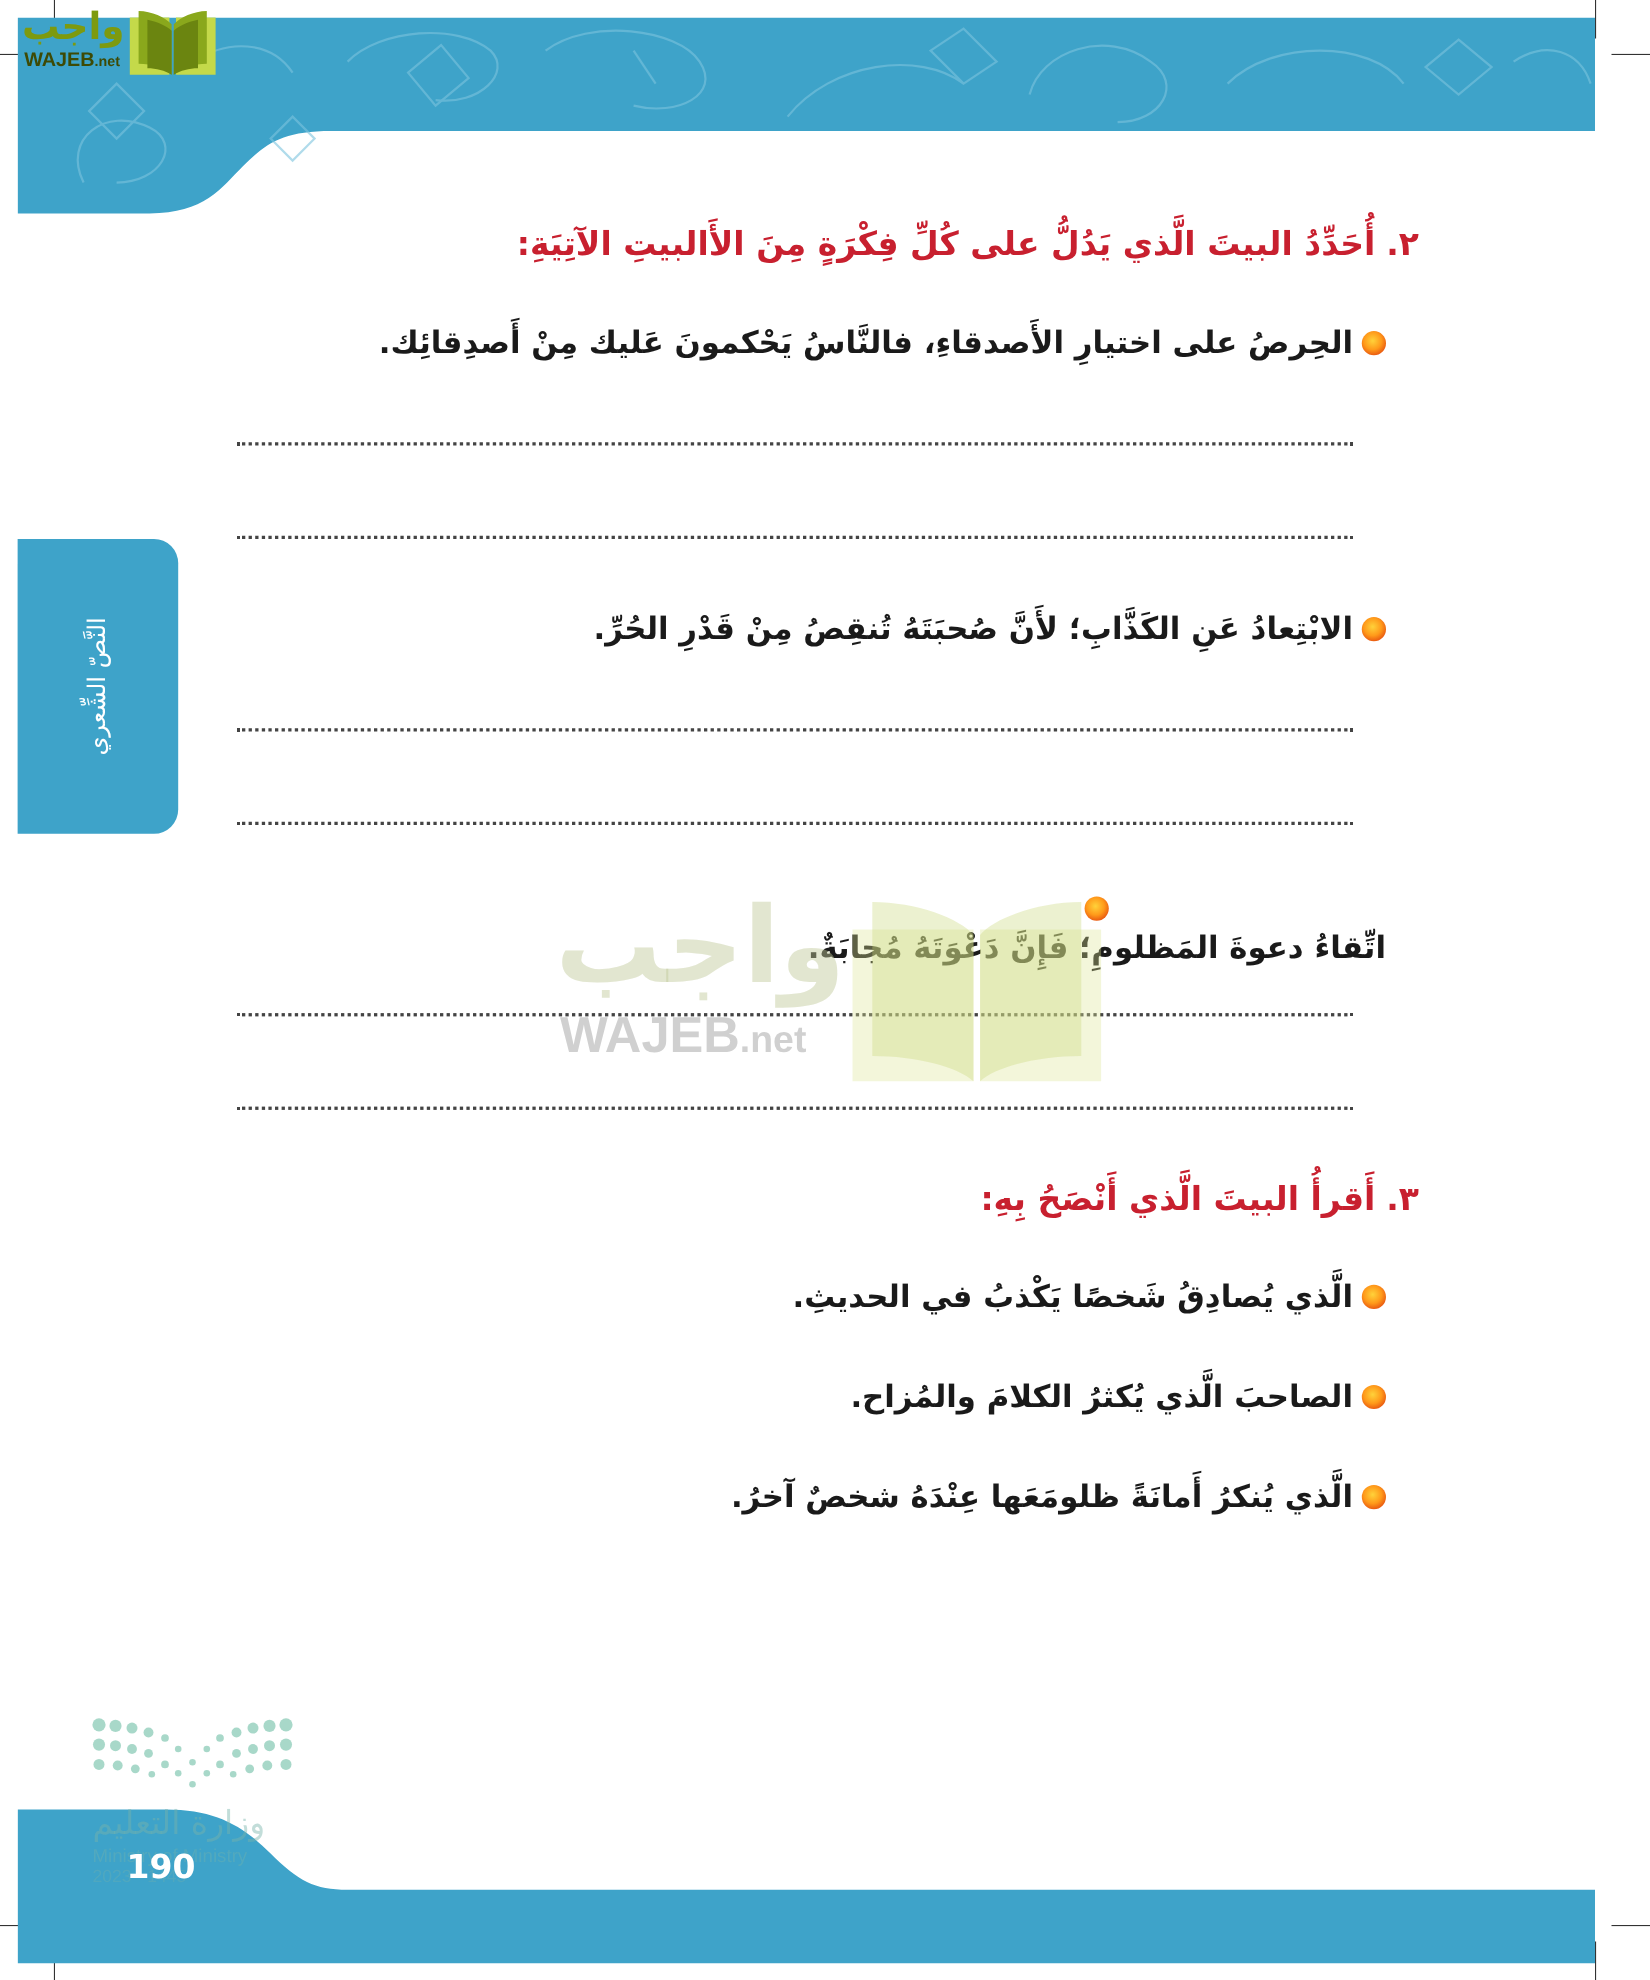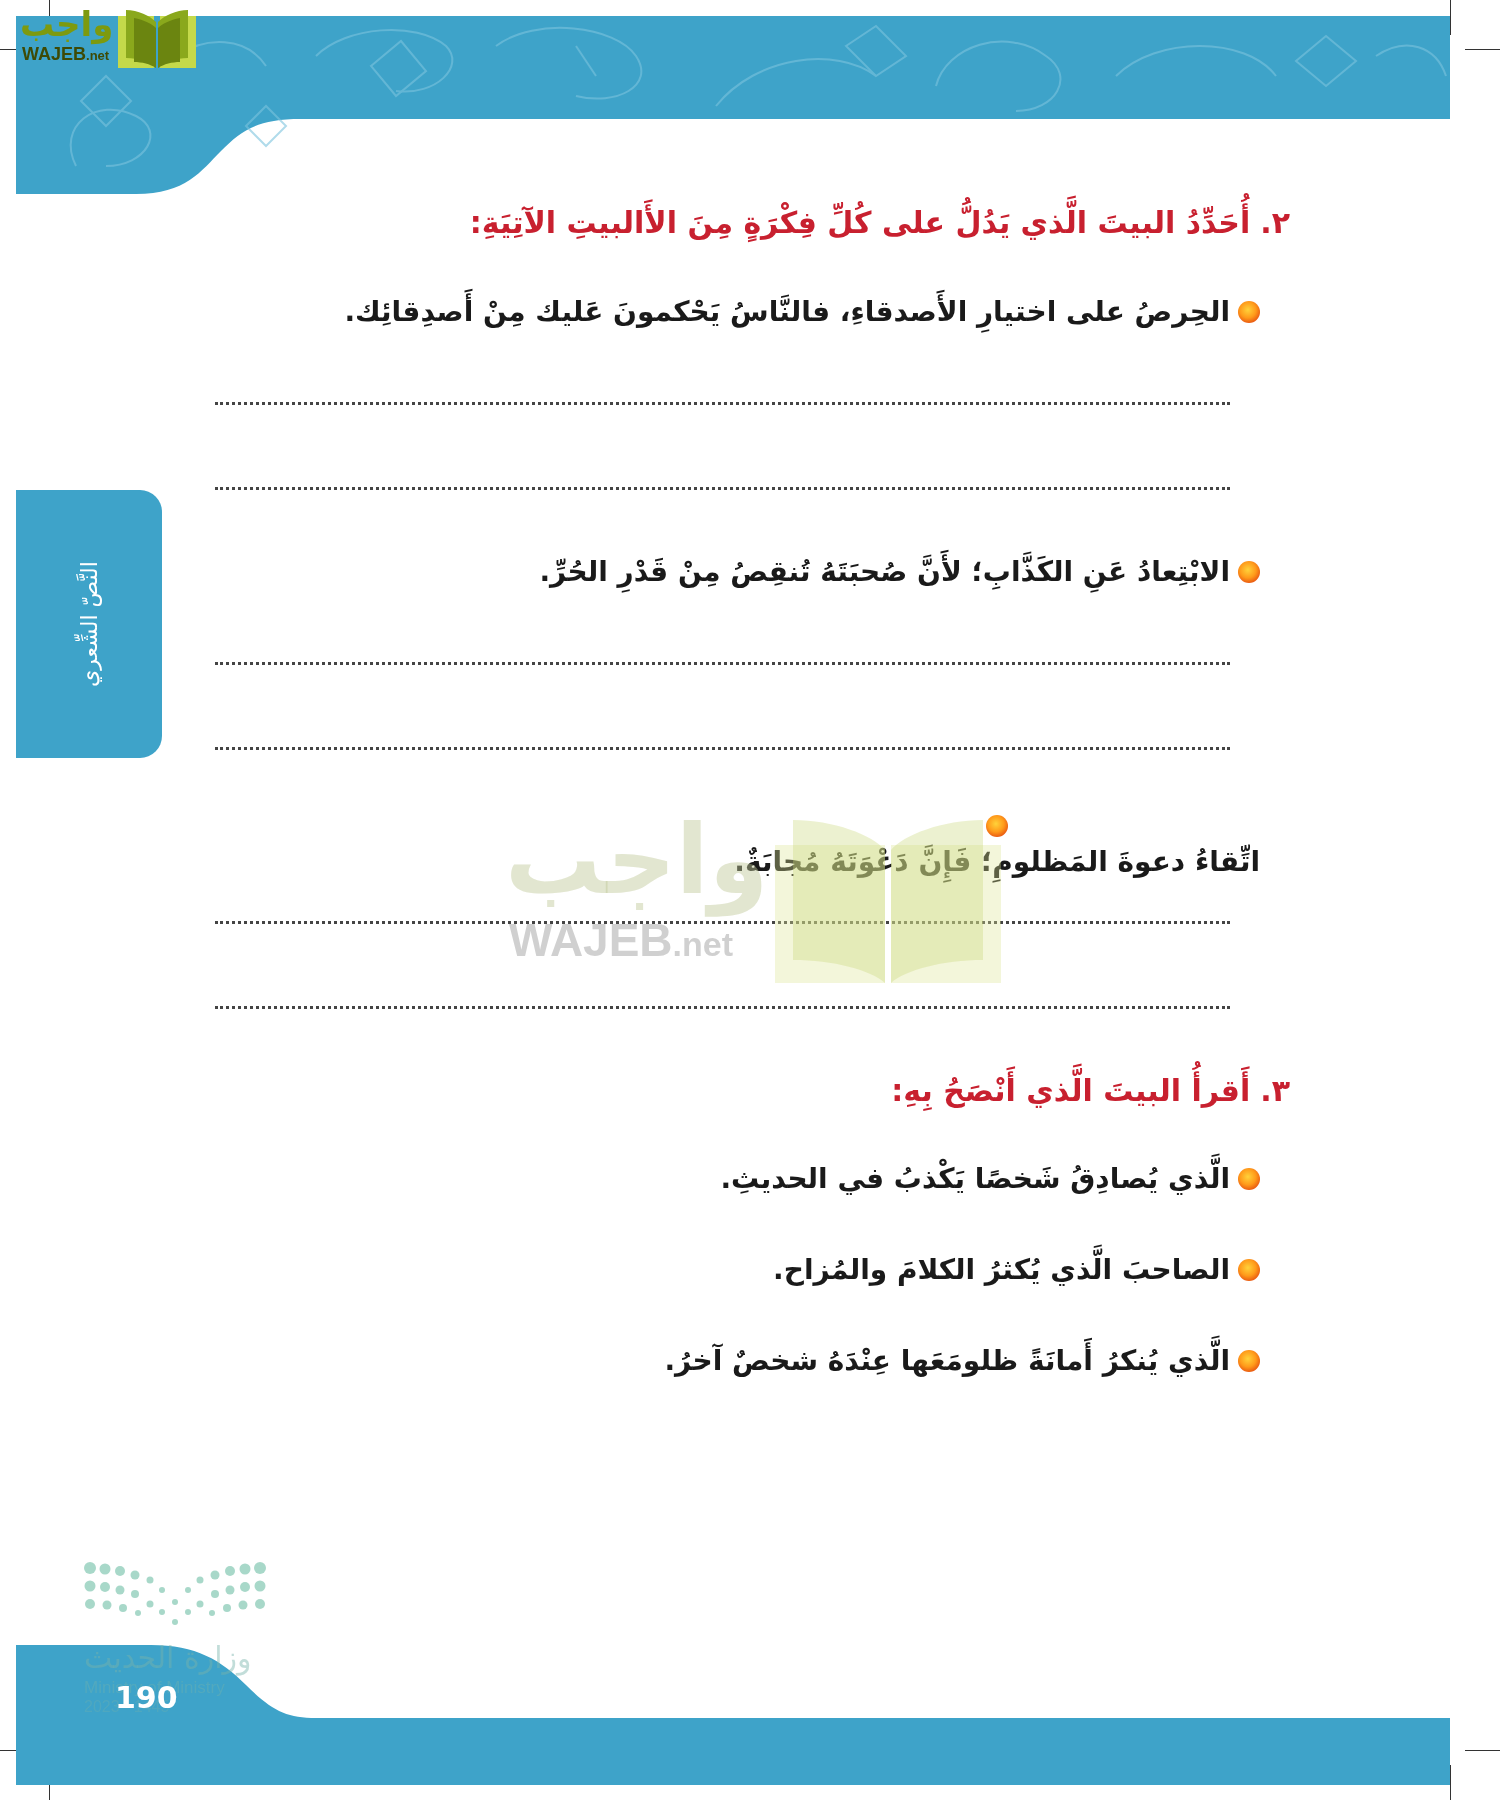--- a/index.html
+++ b/index.html
@@ -252,18 +252,18 @@
         <circle cx="163" cy="45" r="4.5"></circle>
         <circle cx="147" cy="48" r="4"></circle>
         <circle cx="132" cy="53" r="3"></circle>
         <circle cx="120" cy="44" r="3.5"></circle>
       <circle cx="95" cy="42" r="3"></circle>
         <circle cx="82" cy="52" r="3"></circle>
         <circle cx="108" cy="52" r="3"></circle>
         <circle cx="95" cy="62" r="3"></circle>
     </g>
   </svg>
-  <span class="moe-ar">وزارة الحديث</span>
+  <span class="moe-ar">وزارة التعليم</span>
   <span class="moe-en">Ministry of Ministry</span>
   <span class="moe-year">2023 - 1445</span>
 </div>
 
 <div class="abs page-number">190</div>
 
 </body></html>

